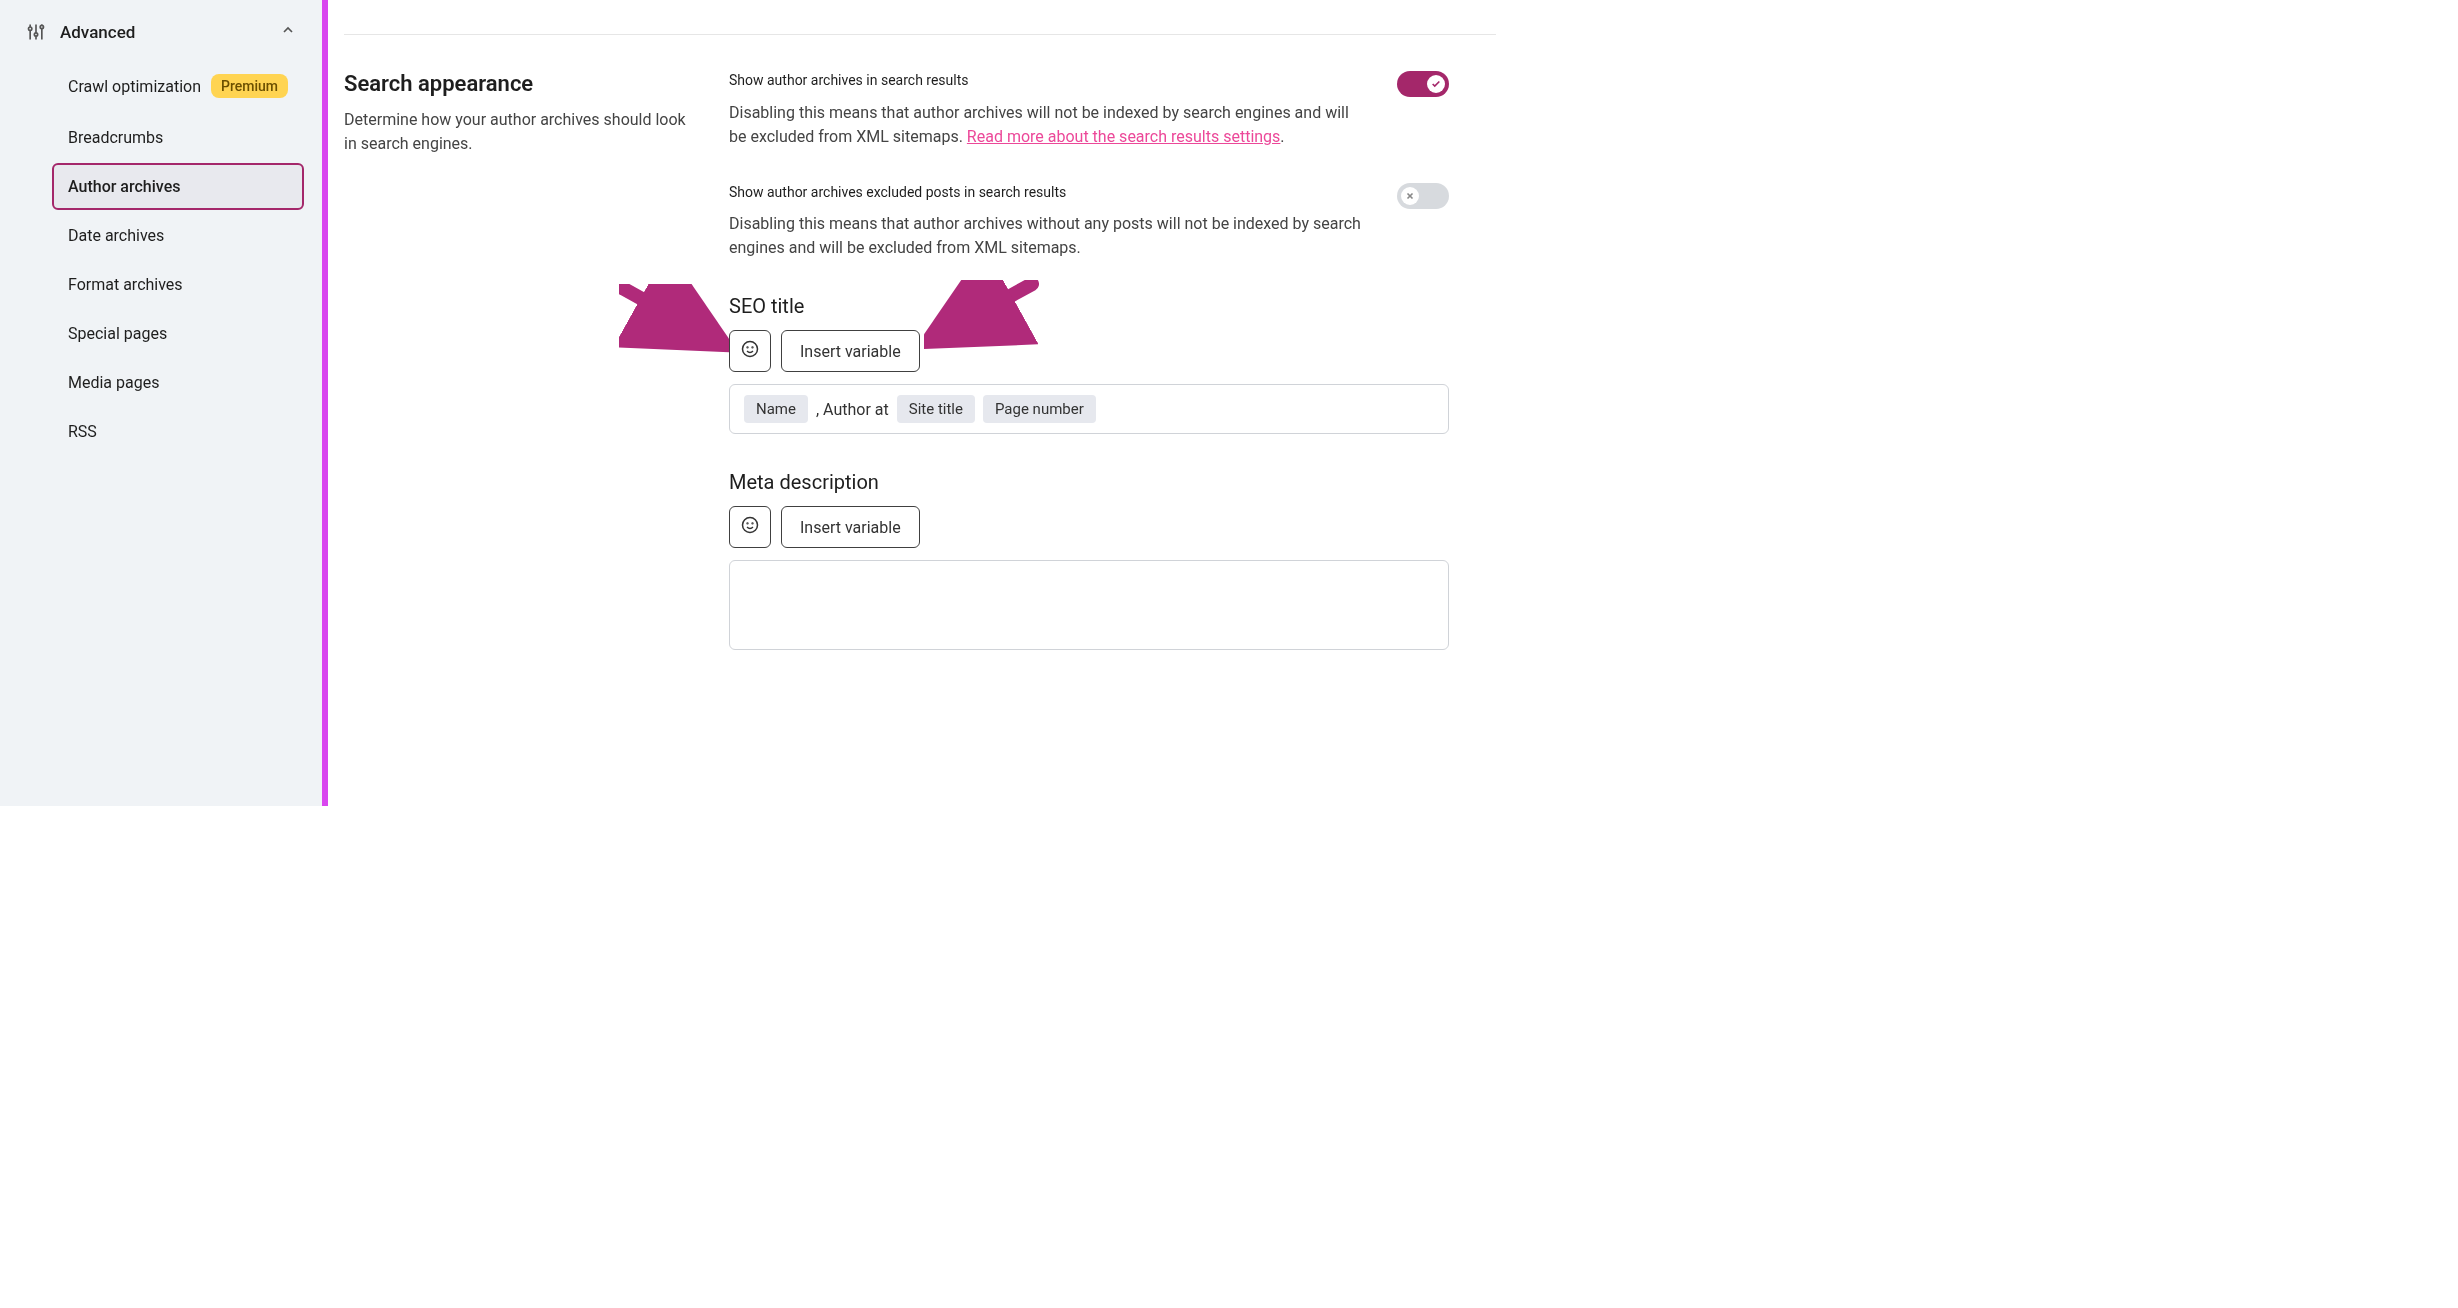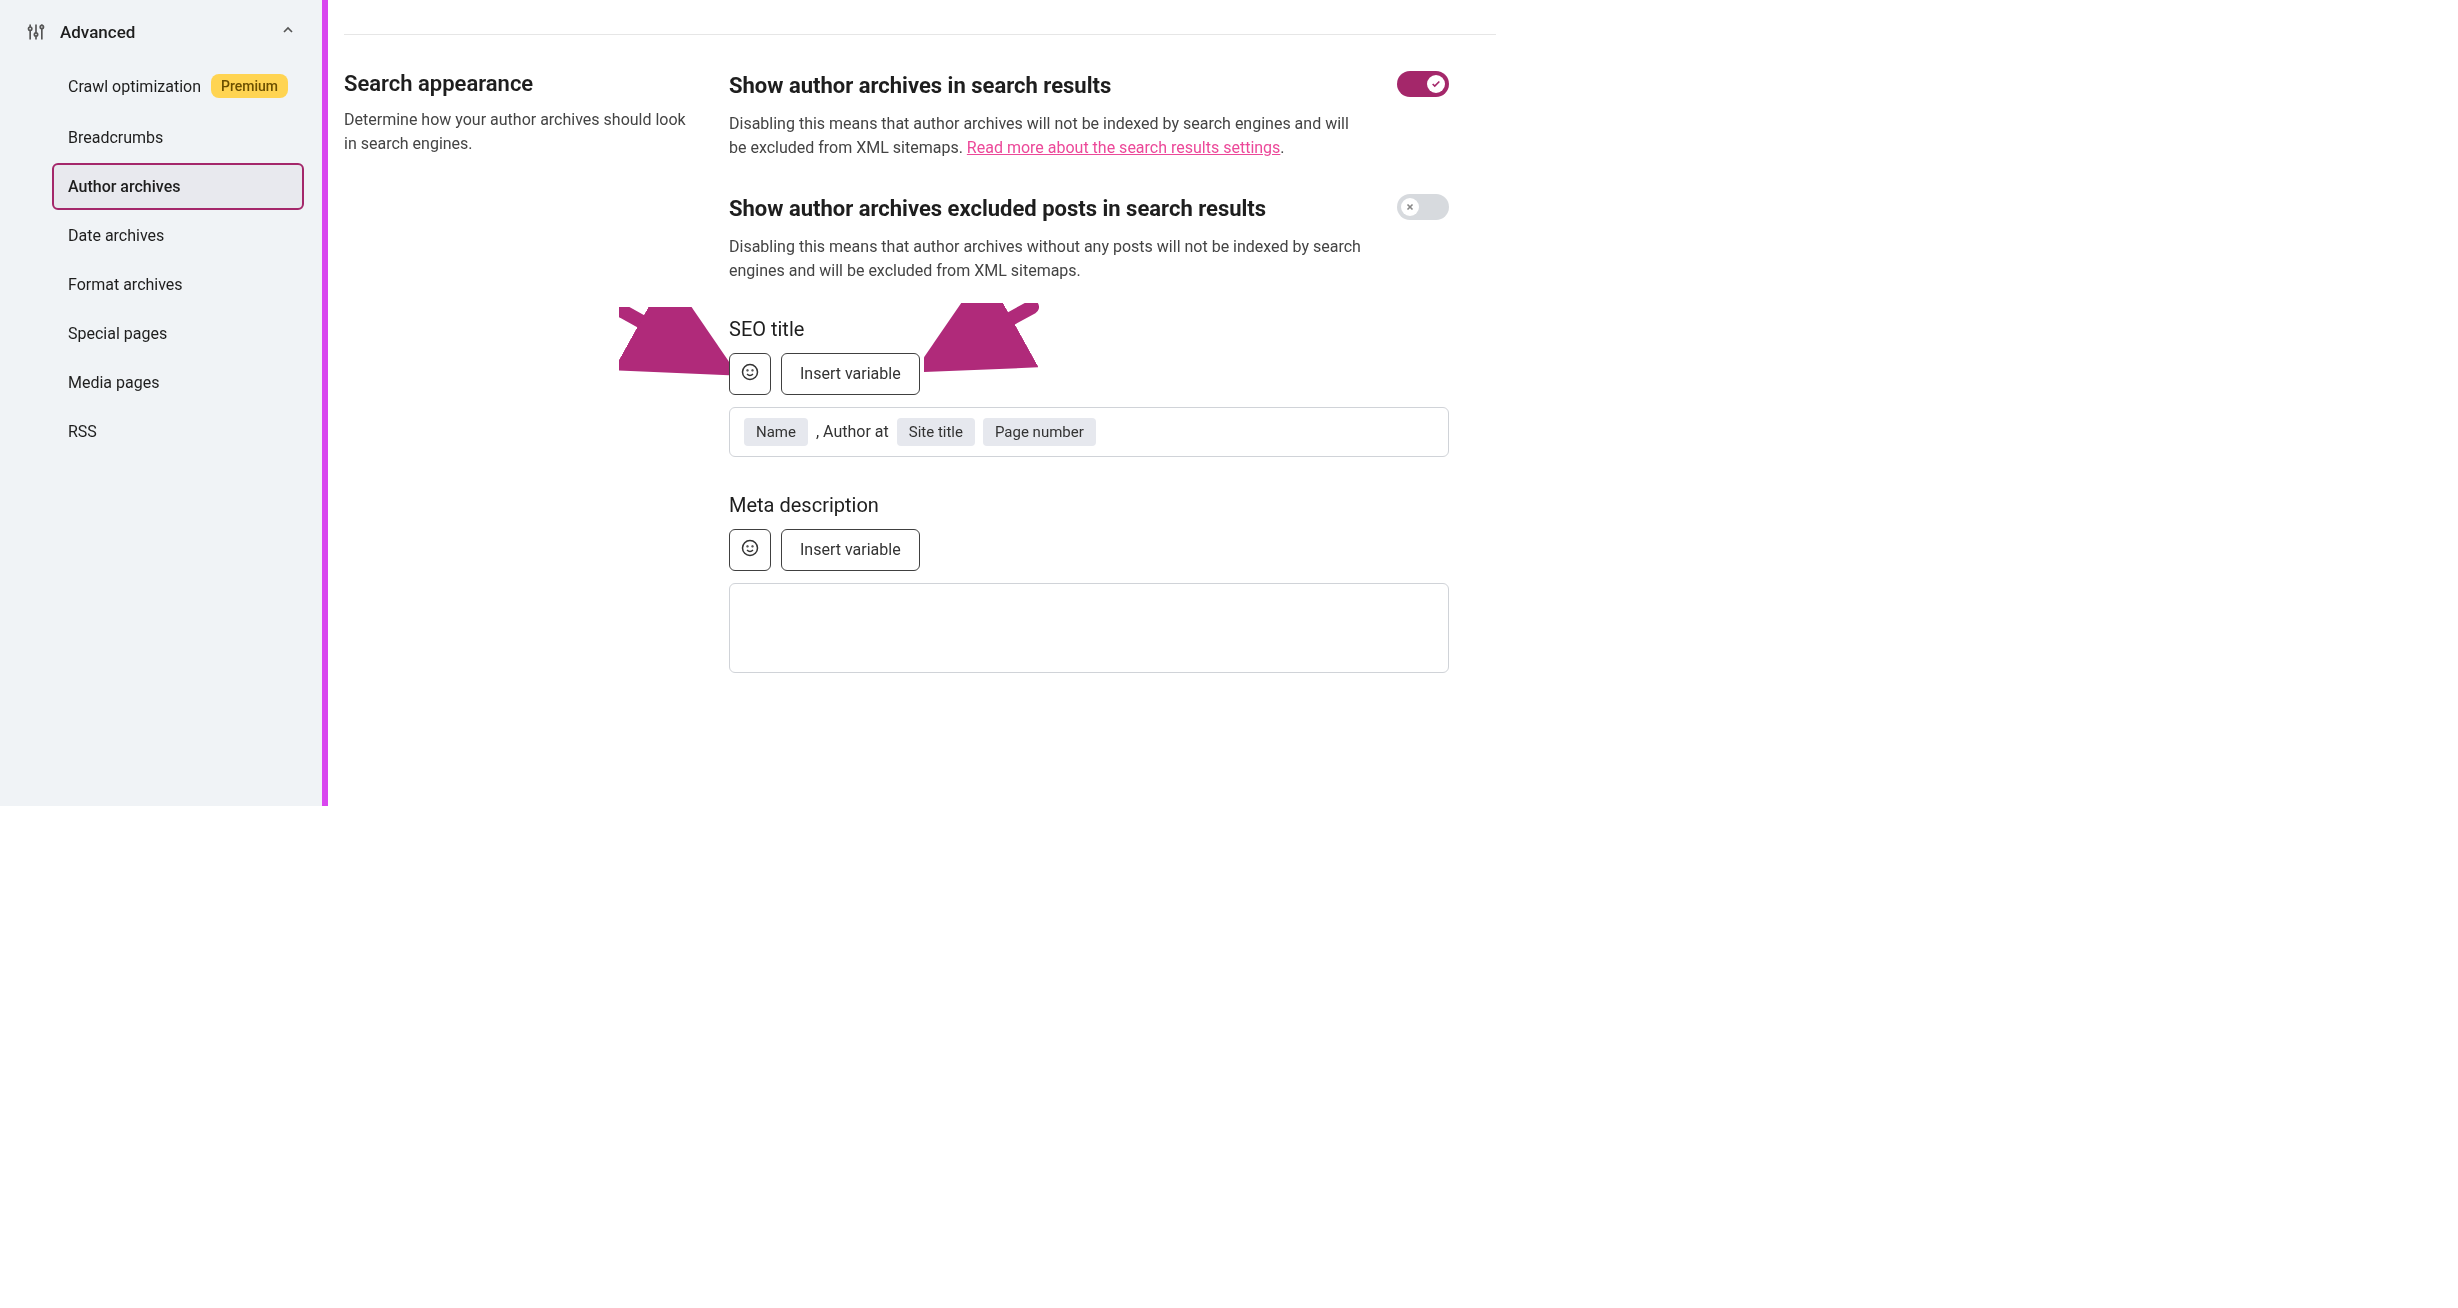--- a/index.html
+++ b/index.html
@@ -57,21 +57,21 @@
   overflow:auto;
 }
 .divider { height:1px; background:#e6e6e6; margin-bottom:36px; margin-top:34px; }
 .content-row { display:flex; gap:40px; }
 .lhs { width:345px; flex-shrink:0; }
 .lhs h2 { font-size:22px; font-weight:600; margin-bottom:12px; }
 .lhs p { font-size:16px; color:#444; line-height:1.5; }
 .rhs { flex:1; max-width:720px; position:relative; }
 .setting { display:flex; gap:30px; margin-bottom:34px; }
 .setting-text { flex:1; }
-.setting-title { font-size:22px; font-weight:700; margin-bottom:10px; line-height:1.4; }
+.setting-title { font-size:14px; font-weight:400; margin-bottom:10px; line-height:1.4; }
 .setting-desc { font-size:16px; color:#444; line-height:1.5; }
 .setting-desc a { color:#ec4899; text-decoration:underline; }
 .toggle { width:52px; height:26px; border-radius:14px; position:relative; flex-shrink:0; cursor:pointer; }
 .toggle.on { background:#a4276a; }
 .toggle.off { background:#d7dade; }
 .toggle .knob {
   width:18px; height:18px; background:#fff; border-radius:50%;
   position:absolute; top:4px; display:flex; align-items:center; justify-content:center;
 }
 .toggle.on .knob { right:4px; color:#a4276a; }

